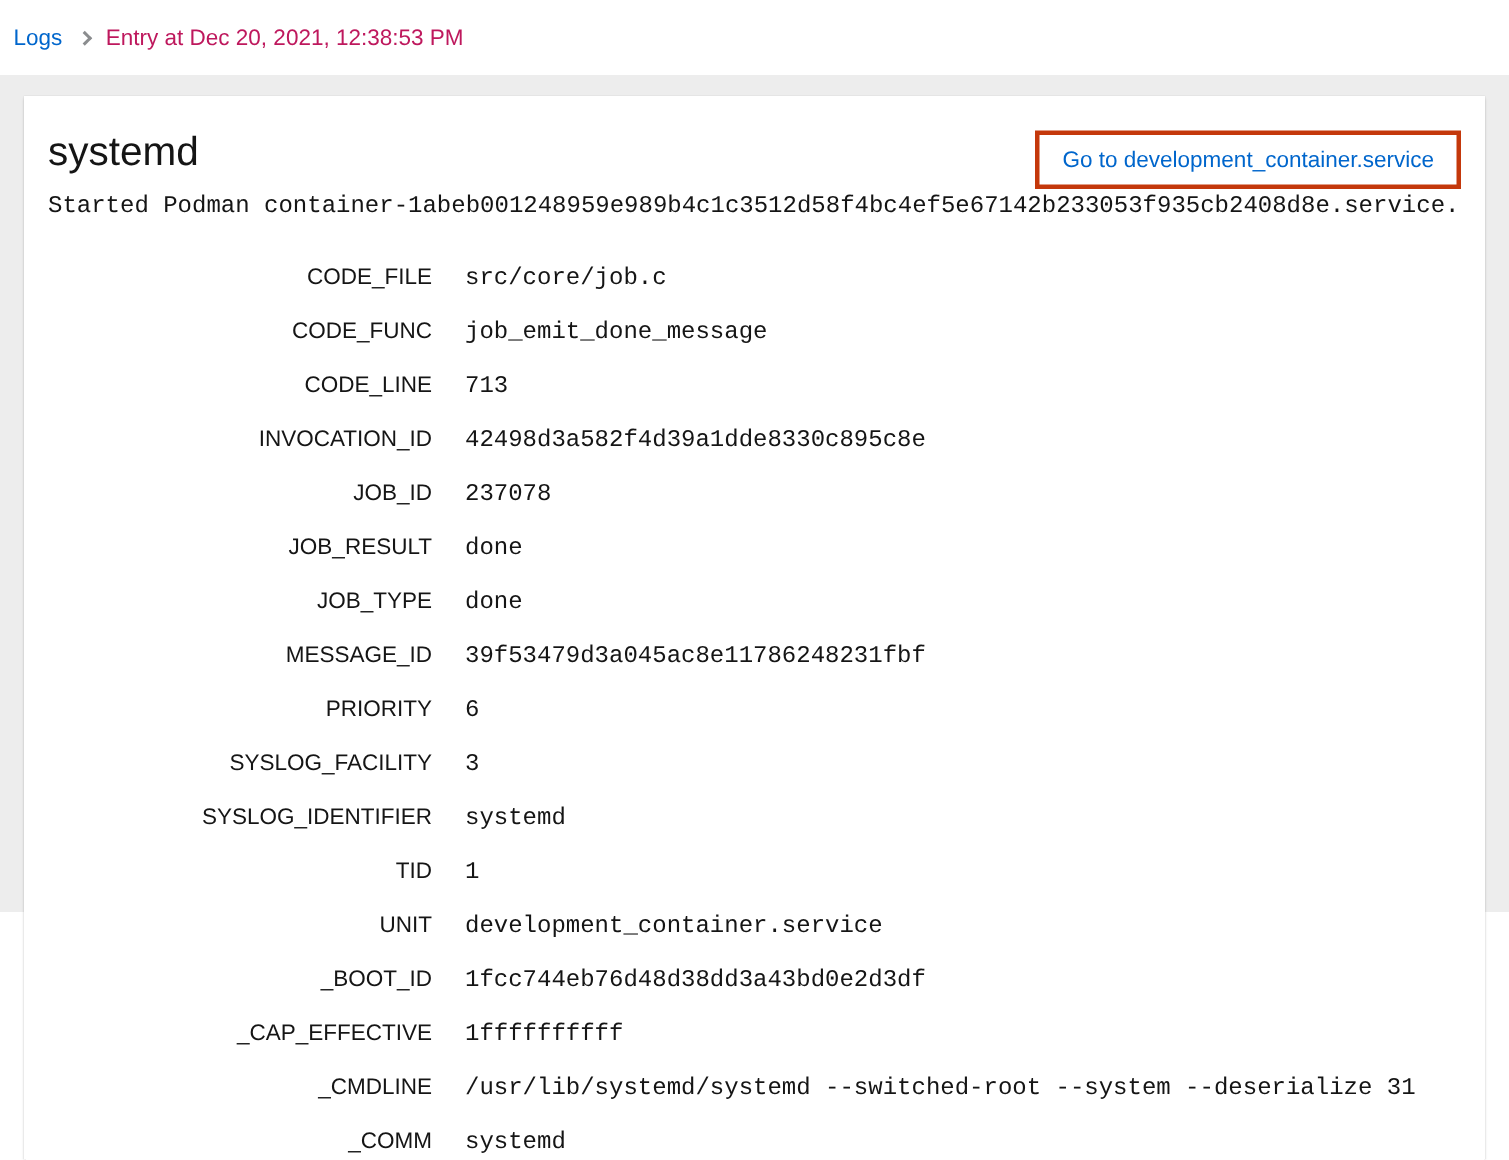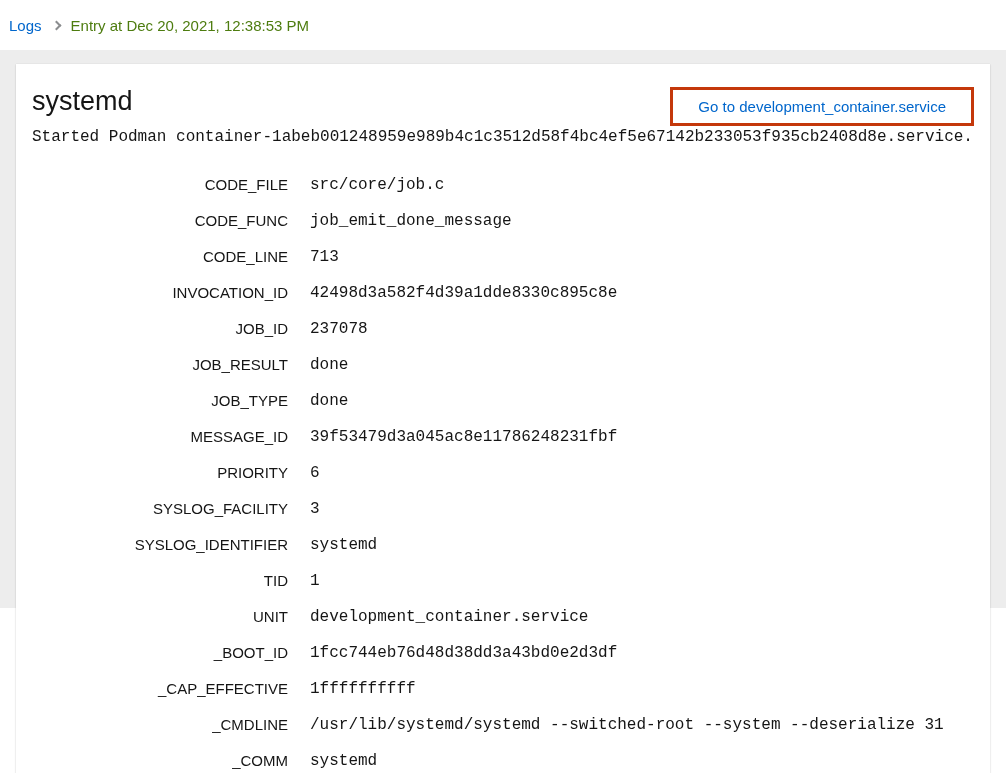--- a/index.html
+++ b/index.html
@@ -26,21 +26,21 @@
   }
   .chev {
     width: 7px;
     height: 7px;
     border-right: 2px solid var(--chev, #8b8d8f);
     border-top: 2px solid var(--chev, #8b8d8f);
     transform: rotate(45deg);
     display: inline-block;
     margin-top: 1px;
   }
-  .crumb-current { color: #4d7c0f; }
+  .crumb-current { color: #be185d; }
   .section {
     background: var(--page-bg, #ededed);
     height: 558px;
     padding: 14px 16px 0 16px;
   }
   .card {
     background: #ffffff;
     min-height: 760px;
     box-shadow: 0 1px 2px rgba(3,3,3,0.14), 0 0 1px rgba(3,3,3,0.12);
     padding: 20px 16px 24px 16px;
@@ -55,21 +55,21 @@
     font-weight: 400;
     line-height: 35px;
     color: #151515;
   }
   .goto-btn {
     font-family: "Liberation Sans", sans-serif;
     font-size: 15px;
     color: var(--link, #0066cc);
     background: #ffffff;
     border: 3px solid var(--hl, #c4380b);
-    padding: 8px 25px;
+    padding: 8px 15px;
     cursor: pointer;
     margin-top: 3px;
     white-space: nowrap;
   }
   .message {
     font-family: "Liberation Mono", "DejaVu Sans Mono", monospace;
     font-size: 16px;
     line-height: 22px;
     white-space: nowrap;
     color: #151515;

